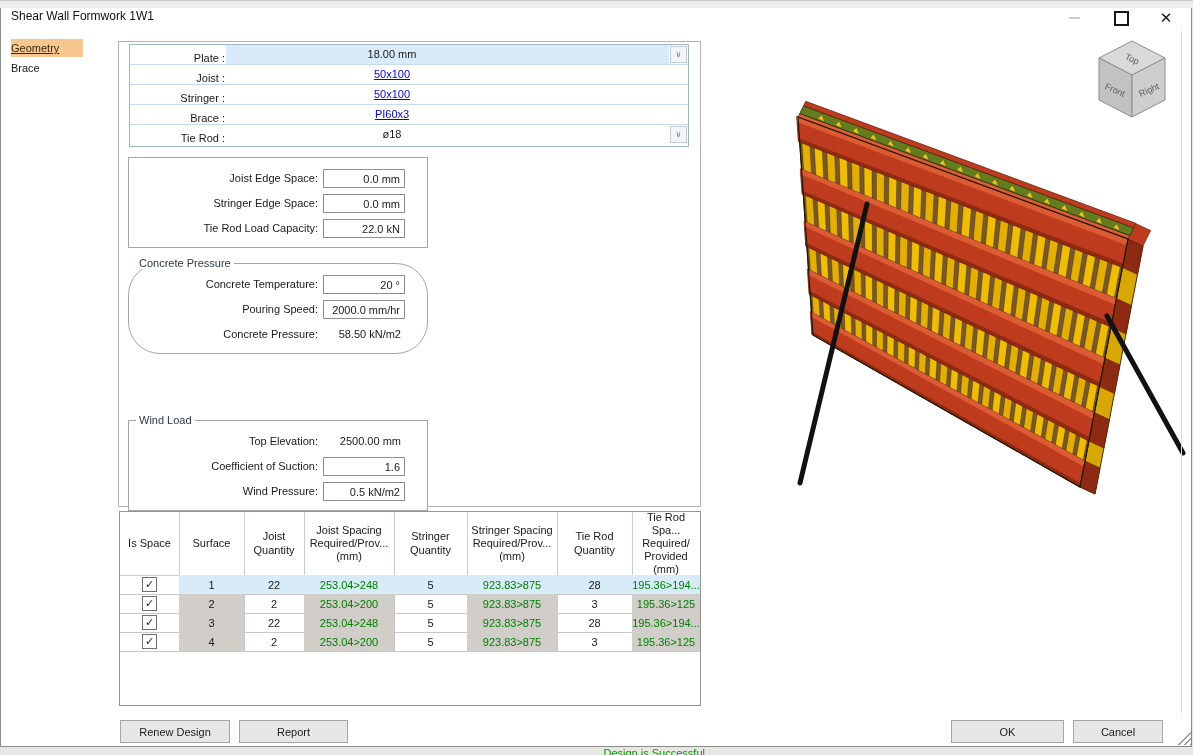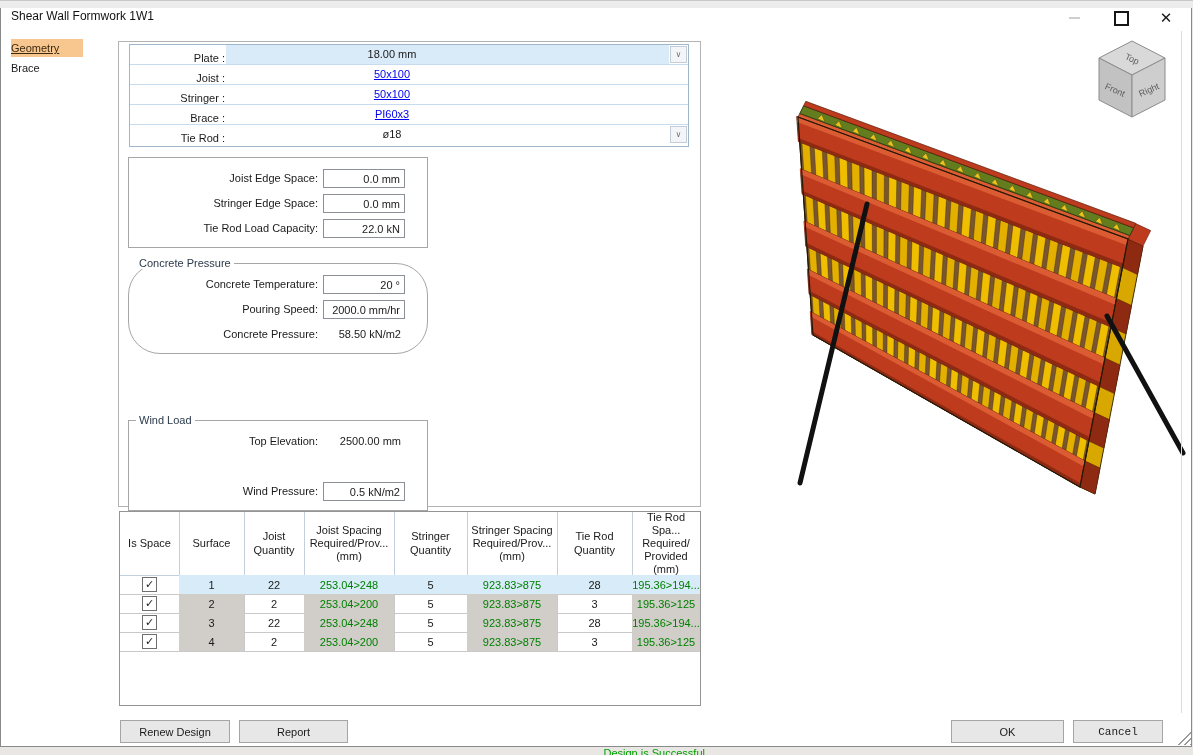--- a/index.html
+++ b/index.html
@@ -62,21 +62,21 @@
   .green{color:#008000;}
   .cbx{width:13px;height:13px;border:1px solid #6e6e6e;background:#fff;display:flex;align-items:center;justify-content:center;
        font-size:11px;line-height:11px;color:#1c1c1c;cursor:pointer;}
 
   
   .wbtn{background:#e7e7e7;border:1px solid #a5a5a5;display:flex;align-items:center;justify-content:center;
         font-size:11px;color:#1a1a1a;cursor:pointer;}
   .btn-renew{left:119px;top:719px;width:110px;height:23px;}
   .btn-report{left:238px;top:719px;width:109px;height:23px;}
   .btn-ok{left:950px;top:719px;width:113px;height:23px;}
-  .btn-cancel{left:1072px;top:719px;width:90px;height:23px;font-family:Liberation Mono, monospace;}
+  .btn-cancel{left:1072px;top:719px;width:90px;height:23px;}
   .status{left:490px;top:746px;width:217px;text-align:right;font-size:11px;}
 
   .vdiv{left:1180px;top:30px;height:682px;width:0;border-left:1px solid #dcdcdc;}
   .grip{left:1175px;top:729px;width:15px;height:15px;
         background:repeating-linear-gradient(135deg,#9a9a9a 0 1px,transparent 1px 4px);
         clip-path:polygon(100% 0,100% 100%,0 100%);}
   svg text{font-family:"Liberation Sans","DejaVu Sans",sans-serif;}
 </style>
 </head>
 <body>
@@ -247,20 +247,24 @@
       <span class="stat">58.50 kN/m2</span>
     </div>
   </div>
 
   <div class="abs gbox gb3">
     <span class="glegend">Wind Load</span>
     <div class="grow r1">
       <span class="lbl">Top Elevation:</span>
       <span class="stat">2500.00 mm</span>
     </div>
+    <div class="grow r2">
+      <span class="lbl">Coefficient of Suction:</span>
+      <input class="fld" value="1.6" style="">
+    </div>
     <div class="grow r3">
       <span class="lbl">Wind Pressure:</span>
       <input class="fld" value="0.5 kN/m2" style="">
     </div>
   </div>
 
   <div class="abs tbl">
     <div class="th c0">Is Space</div>
     <div class="th c1">Surface</div>
     <div class="th c2">Joist

